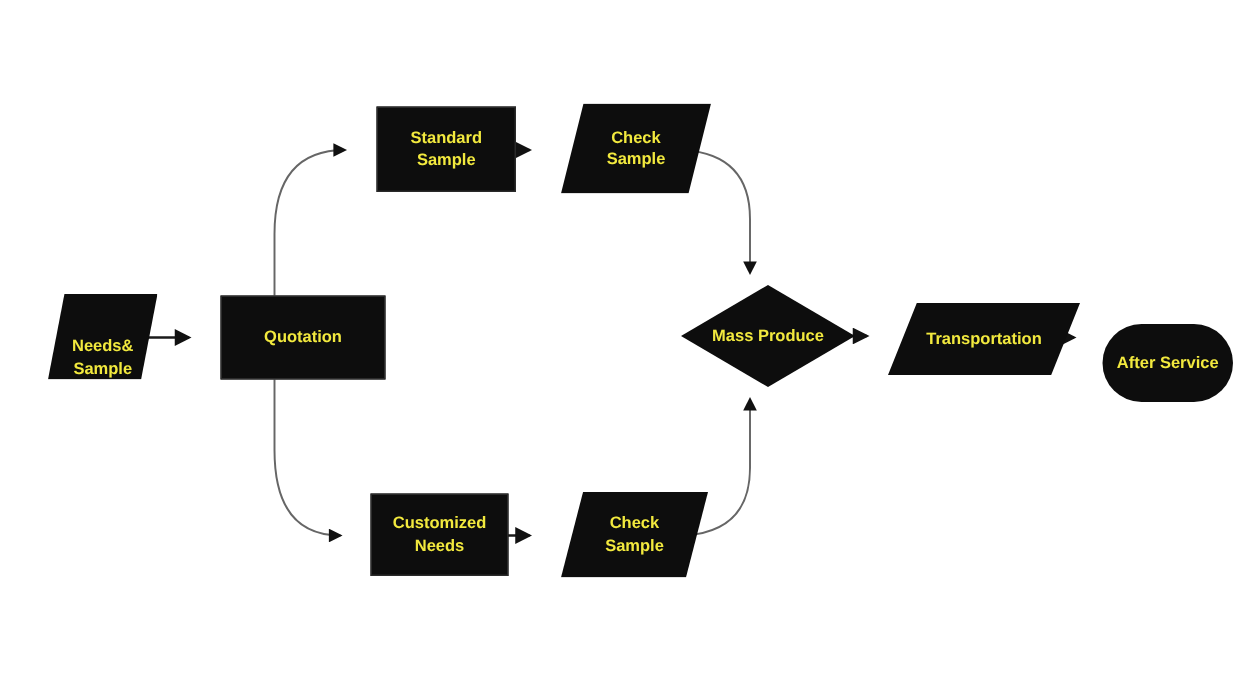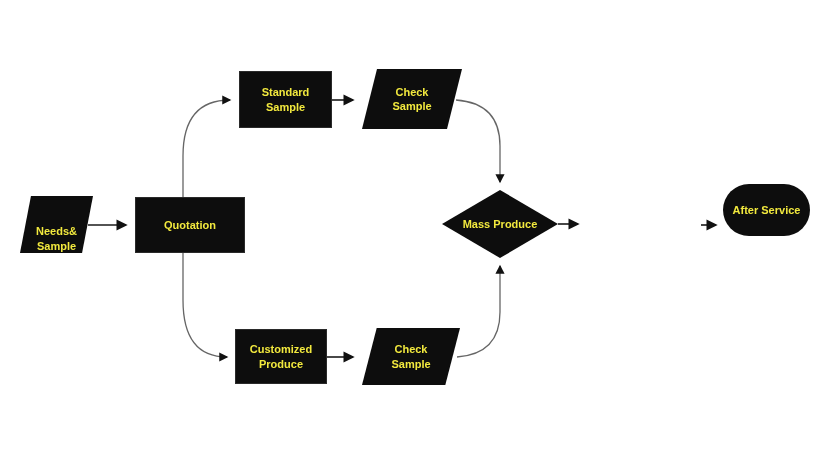--- a/index.html
+++ b/index.html
@@ -27,20 +27,21 @@
     color: #f2e93e;
     display: flex;
     align-items: center;
     justify-content: center;
     text-align: center;
     font-weight: bold;
     font-size: 11px;
     line-height: 1.3;
     white-space: pre-line;
     box-sizing: border-box;
+    margin-left: 12px;
   }
   .rect { border: 1px solid #2a2a2a; }
   .parallelogram {
     clip-path: polygon(15% 0, 100% 0, 85% 100%, 0 100%);
   }
   .diamond {
     clip-path: polygon(50% 0, 100% 50%, 50% 100%, 0 50%);
     justify-content: center;
   }
   .stadium {
@@ -48,21 +49,21 @@
   }
   
   #n-needs          { left: 20px;  top: 196px; width: 73px;  height: 57px; align-items: flex-end; }
   #n-quotation      { left: 135px; top: 197px; width: 110px;  height: 56px; }
   #n-standard       { left: 239px; top: 71px;  width: 93px;  height: 57px; }
   #n-check-top      { left: 362px; top: 69px;  width: 100px; height: 60px; }
   #n-customized     { left: 235px; top: 329px; width: 92px;  height: 55px; }
   #n-check-bottom   { left: 362px; top: 328px; width: 98px;  height: 57px; }
   #n-mass-produce   { left: 442px; top: 190px; width: 116px; height: 68px; }
   #n-transportation { left: 580px; top: 202px; width: 128px; height: 48px; }
-  #n-after-service  { left: 723px; top: 184px; width: 87px;  height: 52px; }
+  #n-after-service  { left: 723px; top: 216px; width: 87px;  height: 52px; }
 
   .edge-straight { stroke: #1a1a1a; stroke-width: 1.6; fill: none; }
   .edge-curve    { stroke: #666666; stroke-width: 1.3; fill: none; }
 </style>
 </head>
 <body>
 
 <div id="canvas">
 
   <svg id="edges" viewBox="0 0 840 450" xmlns="http://www.w3.org/2000/svg">
@@ -96,30 +97,33 @@
 Sample</span>
   </div>
 
   <div id="n-check-top" class="node parallelogram">
     <span>Check
 Sample</span>
   </div>
 
   <div id="n-customized" class="node rect">
     <span>Customized
-Produce</span>
+Needs</span>
   </div>
 
   <div id="n-check-bottom" class="node parallelogram">
     <span>Check
 Sample</span>
   </div>
 
   <div id="n-mass-produce" class="node diamond">
     <span>Mass Produce</span>
   </div>
 
+  <div id="n-transportation" class="node parallelogram">
+    <span>Transportation</span>
+  </div>
 
   <div id="n-after-service" class="node stadium">
     <span>After Service</span>
   </div>
 
 </div>
 
 </body></html>

